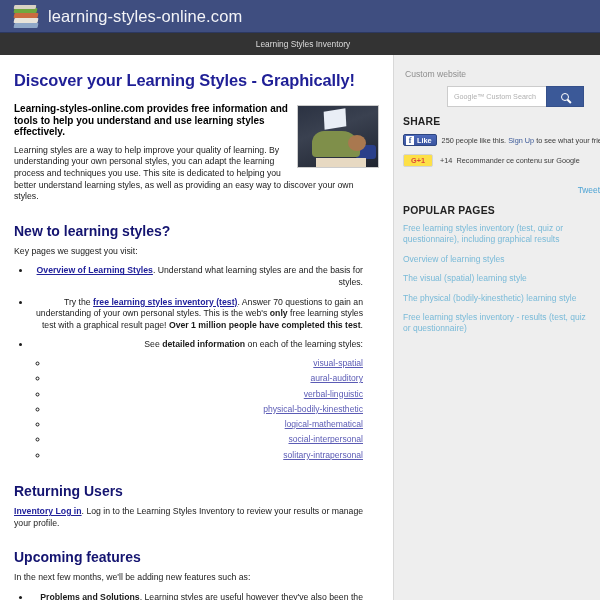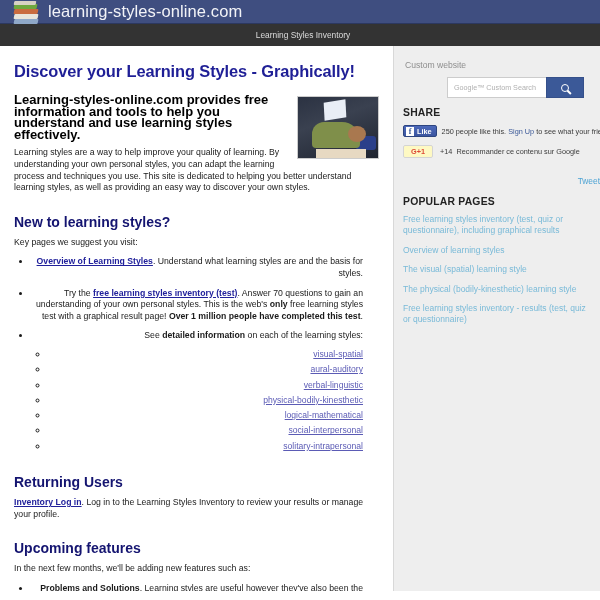--- a/index.html
+++ b/index.html
@@ -8,21 +8,21 @@
     width: 600px;
     height: 600px;
     overflow: hidden;
     background: #ffffff;
     font-family: "Liberation Sans", sans-serif;
   }
   * { box-sizing: border-box; }
 
   
   .site-header {
-    height: 24px;
+    height: 33px;
     background: #3f4e80;
     display: flex;
     align-items: center;
     padding-left: 14px;
     border-bottom: 1px solid #2c3860;
   }
   .logo-books {
     width: 26px;
     height: 24px;
     position: relative;
@@ -115,21 +115,21 @@
     margin: 20px 0 7px 0;
   }
   p.body-text {
     font-size: 8.7px;
     line-height: 11.6px;
     color: #1a1a1a;
     margin: 0 0 8px 0;
   }
   p.lead {
     font-weight: bold;
-    font-size: 13px;
+    font-size: 10px;
     line-height: 11.6px;
     margin: 13px 0 7px 0;
   }
   .intro-row { position: relative; }
   .intro-photo {
     float: right;
     width: 82px;
     height: 63px;
     margin: 2px 0 4px 8px;
     border: 1px solid #cccccc;
@@ -288,21 +288,21 @@
     font-family: "Liberation Serif", serif;
   }
   .fb-like-text { color: #ffffff; font-size: 7.3px; font-weight: bold; }
   .share-caption { font-size: 7.3px; color: #3b3b3b; }
   .share-caption a { color: #3b5998; text-decoration: none; }
 
   .gplus-btn {
     display: inline-flex;
     align-items: center;
     justify-content: center;
-    background: #fef9c3;
+    background: #fde047;
     border: 1px solid #d4d4d4;
     border-radius: 2px;
     height: 13px;
     width: 30px;
     margin-right: 7px;
     flex: 0 0 auto;
     cursor: pointer;
   }
   .gplus-txt { color: #dd4b39; font-size: 7.3px; font-weight: bold; }
   .tweet-link {

